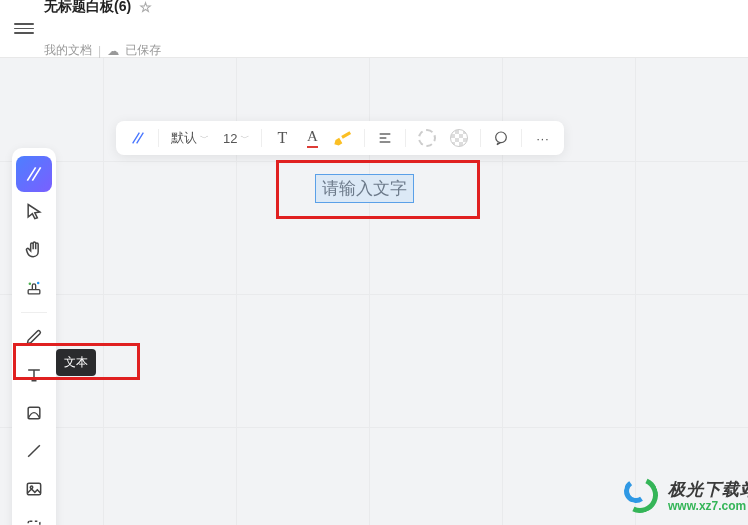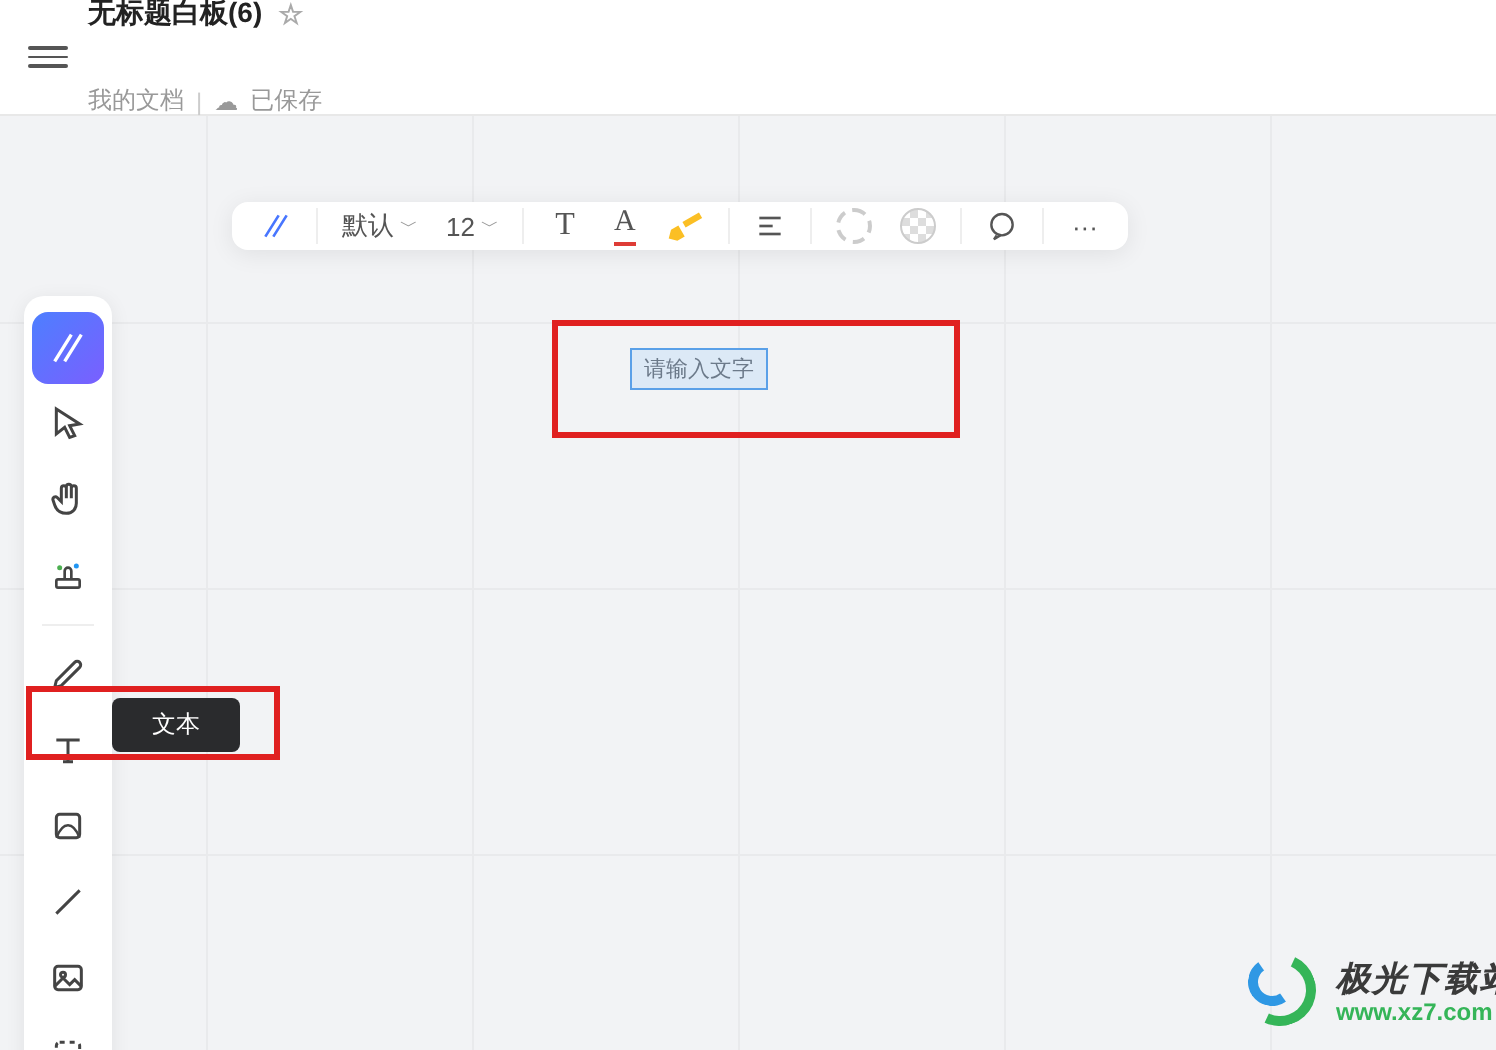--- a/index.html
+++ b/index.html
@@ -76,21 +76,21 @@
 .tb-btn svg { width: 20px; height: 20px; }
 .tb-divider { width: 26px; height: 1px; background: #eee; margin: 4px 0; }
 
 .tooltip {
   position: absolute;
   left: 56px;
   top: 349px;
   background: #2a2b2d;
   color: #fff;
   font-size: 12px;
-  padding: 5px 20px;
+  padding: 5px 8px;
   border-radius: 4px;
 }
 
 
 .highlight-1 {
   position: absolute;
   left: 13px;
   top: 343px;
   width: 127px;
   height: 37px;
@@ -104,22 +104,22 @@
   width: 204px;
   height: 59px;
   border: 3px solid #e02020;
   pointer-events: none;
 }
 
 
 .format-toolbar {
   position: absolute;
   left: 116px;
-  top: 101px;
-  height: 24px;
+  top: 121px;
+  height: 34px;
   background: #fff;
   border-radius: 8px;
   box-shadow: 0 2px 12px rgba(0,0,0,0.08);
   display: flex;
   align-items: center;
   padding: 0 8px;
   gap: 2px;
 }
 .ft-btn {
   height: 28px;
@@ -150,21 +150,21 @@
 }
 
 
 .text-input-box {
   position: absolute;
   left: 315px;
   top: 174px;
   border: 1px solid #5aa0e8;
   background: #dce9f6;
   padding: 2px 6px;
-  font-size: 11px;
+  font-size: 17px;
   color: #6c7a8a;
 }
 
 
 .watermark {
   position: absolute;
   right: -10px;
   bottom: 6px;
   display: flex;
   align-items: center;

